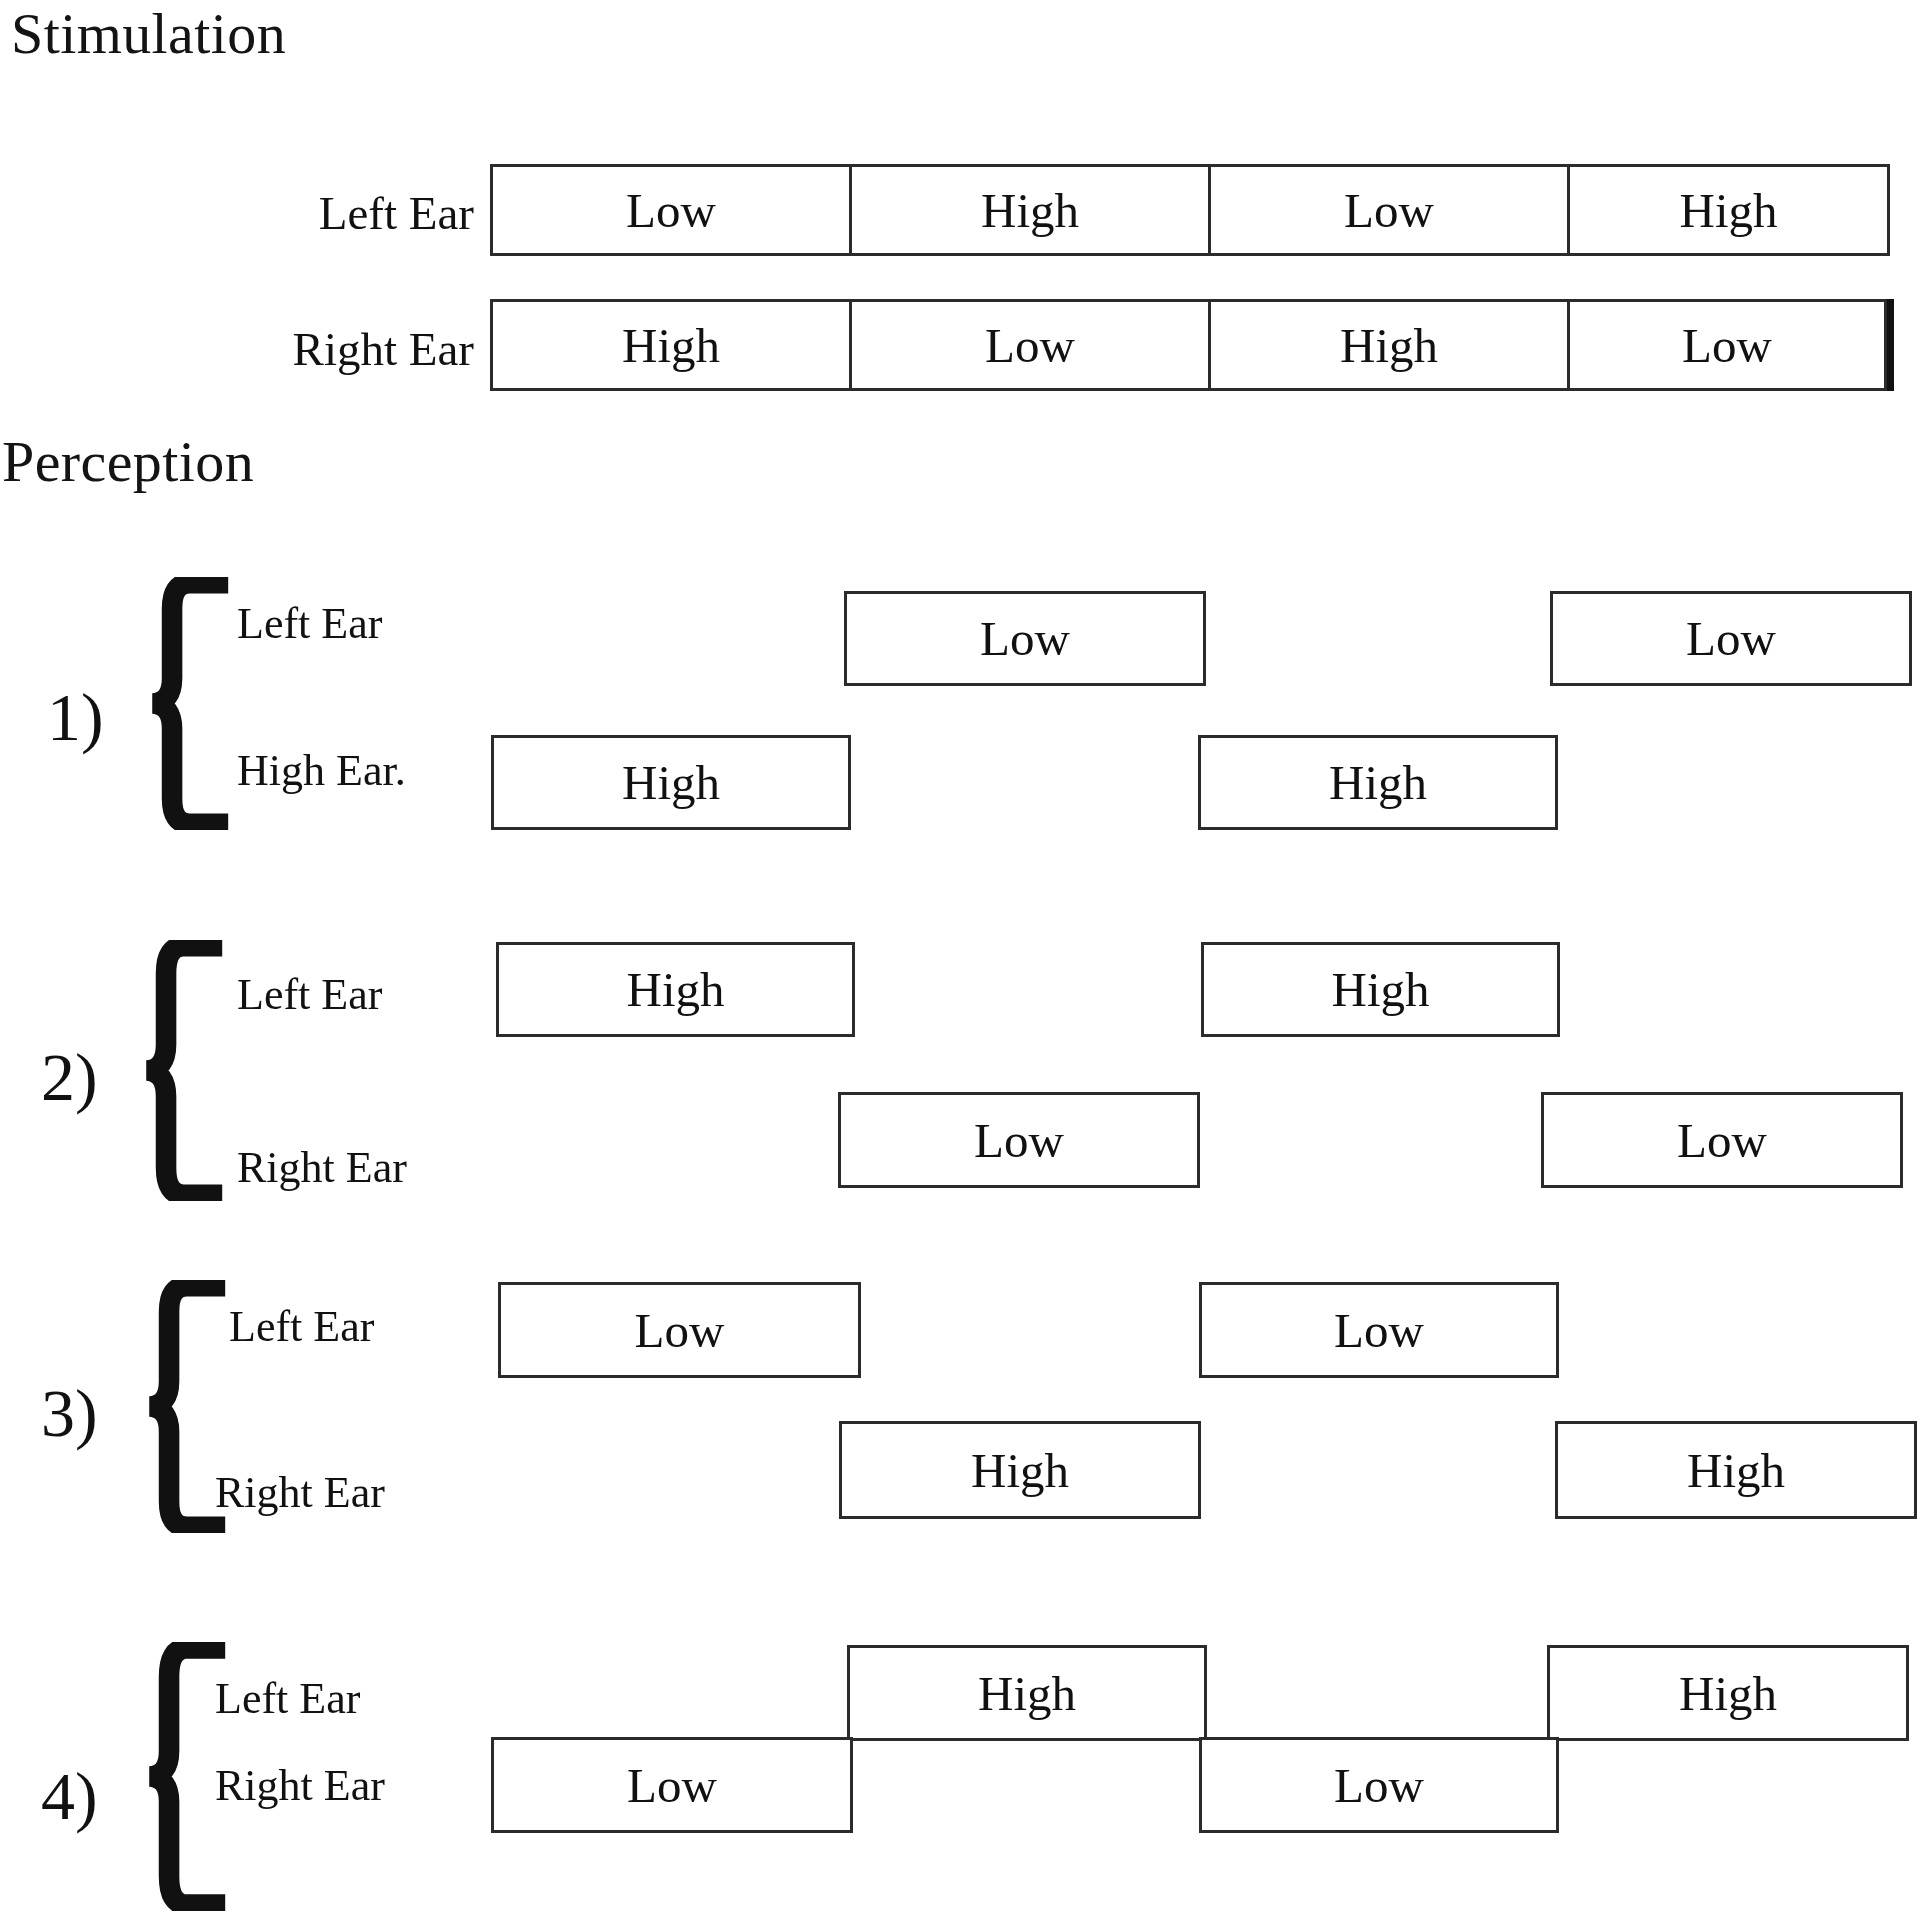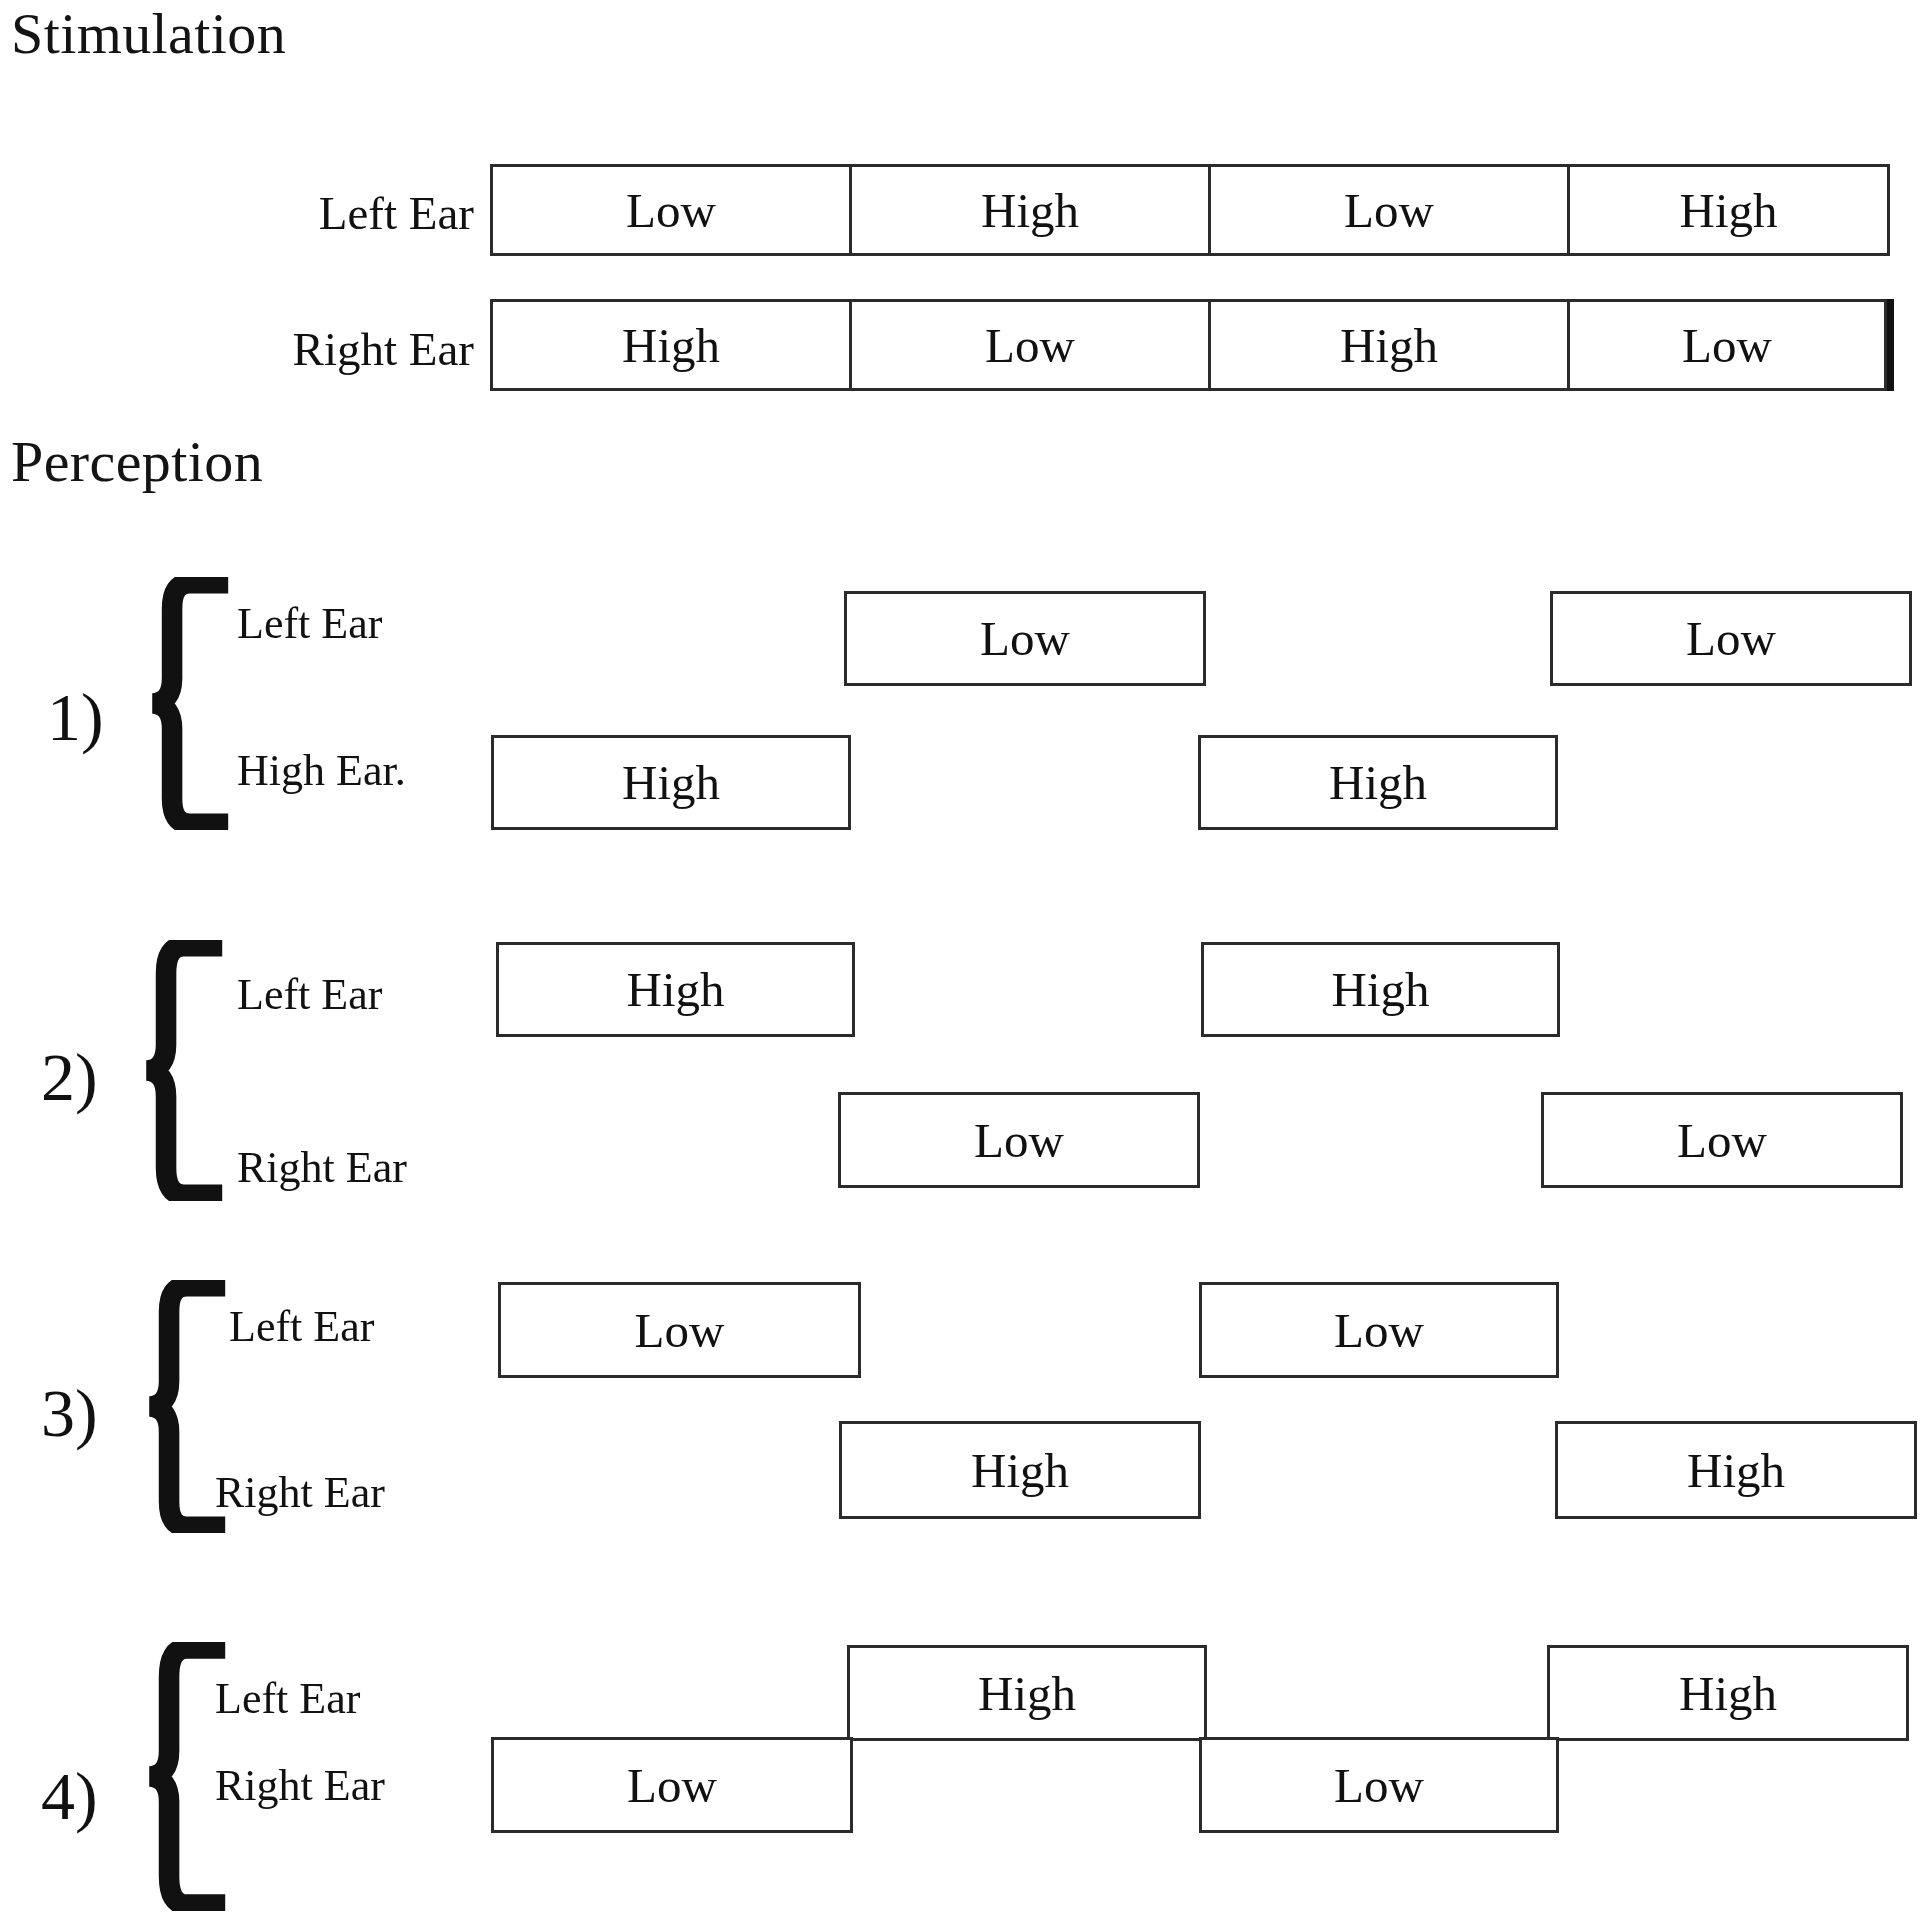--- a/index.html
+++ b/index.html
@@ -112,21 +112,21 @@
 <div class="abs ear-label" style="left:221px; top:326px; width:253px;">Right Ear</div>
 
 <div class="stim-row" style="left:490px; top:299px; width:1400px; height:92px;">
   <div class="stim-cell" style="width:359px;">High</div>
   <div class="stim-cell" style="width:359px;">Low</div>
   <div class="stim-cell" style="width:359px;">High</div>
   <div class="stim-cell" style="flex:1;">Low</div>
   <div class="endcap"></div>
 </div>
 
-<div class="abs section-title" style="left:11px; top:433px;">Perception</div>
+<div class="abs section-title" style="left:2px; top:433px;">Perception</div>
 
 <div class="abs group-num" style="left:47px; top:683px;">1)</div>
 
 <div class="brace" style="left:142px; top:577px;">
   <svg width="87" height="253" viewBox="0 0 110 320">
     <path d="M96 8 L60 8 Q38 8 38 40 L38 128 Q38 158 14 160 Q38 162 38 192 L38 280 Q38 312 60 312 L96 312" fill="none" stroke="#111111" stroke-width="26" stroke-linecap="square" stroke-linejoin="miter"></path>
   </svg>
 </div>
 
 <div class="abs ear-label perception" style="left:237px; top:602px; width:253px; text-align:left;">Left Ear</div>

